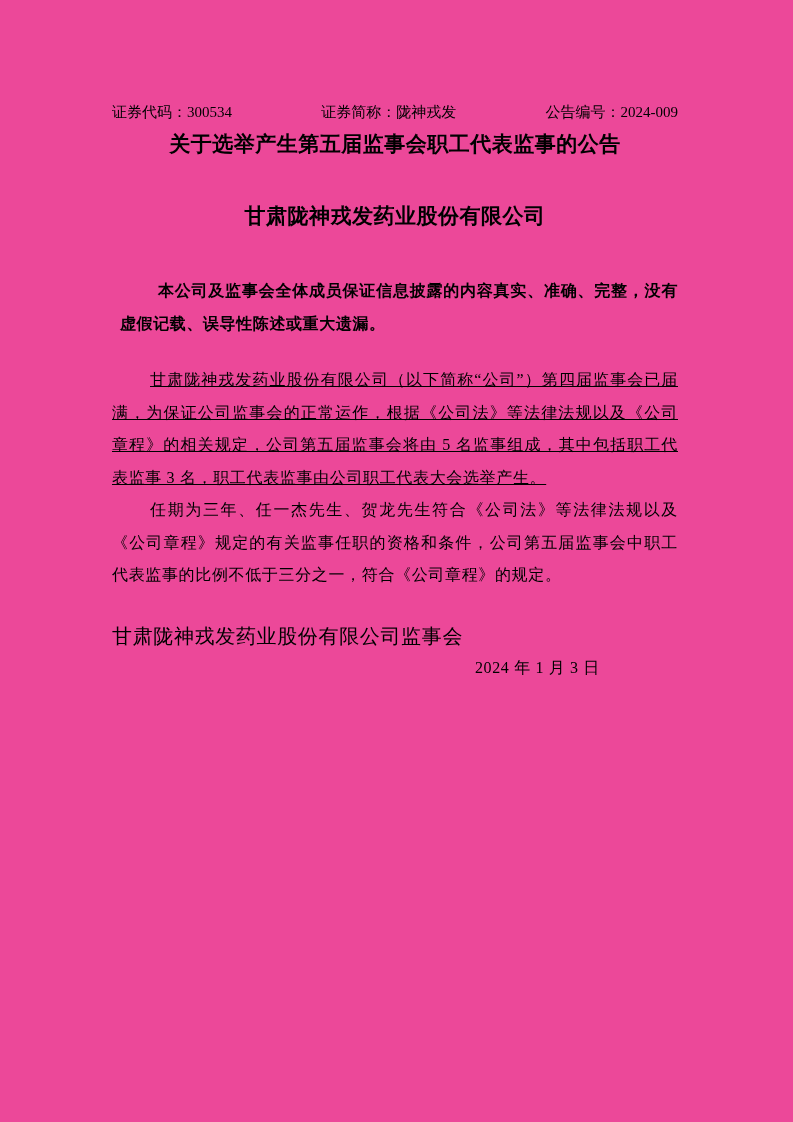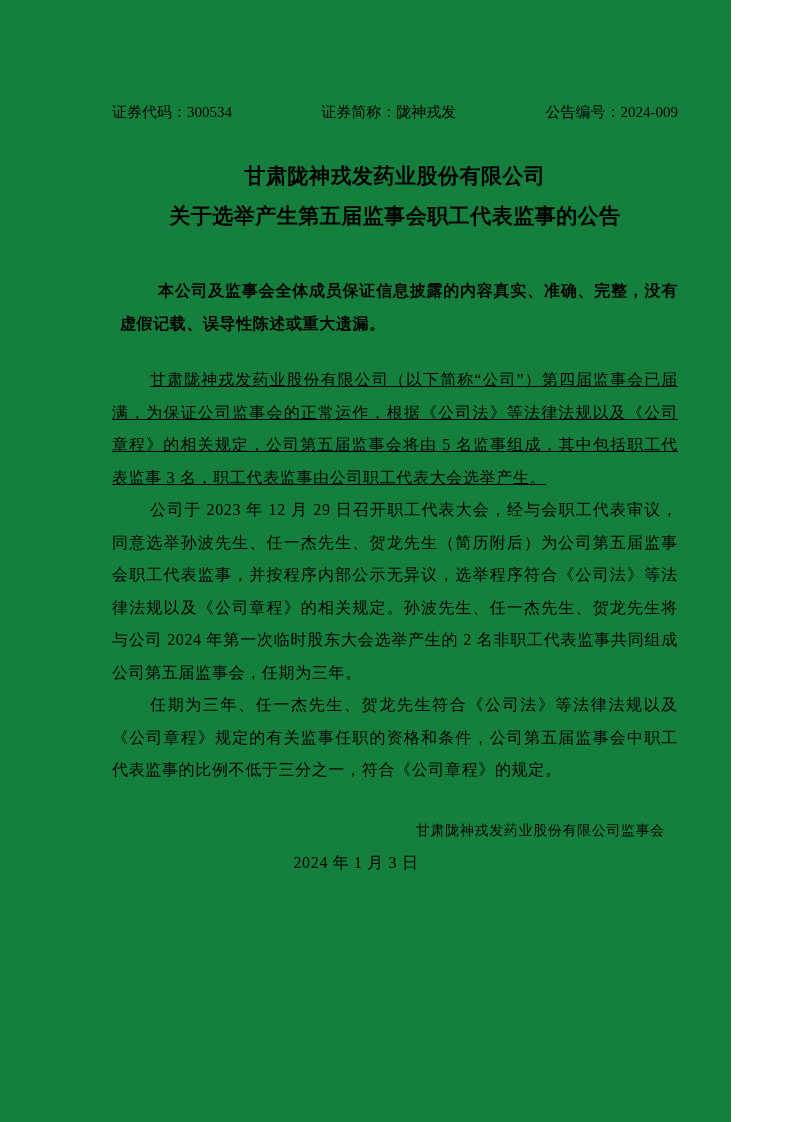--- a/index.html
+++ b/index.html
@@ -2,23 +2,23 @@
 <html><head>
 <meta charset="utf-8">
 <style>
   html, body {
     margin: 0;
     padding: 0;
     background: #ffffff;
   }
   .page {
     position: relative;
-    width: 731px;
+    width: 793px;
     height: 1122px;
-    background: #15803d;
+    background: #ec4899;
     color: #000000;
     overflow: hidden;
     font-family: "Liberation Serif", "DejaVu Serif", serif;
   }
   .content {
     position: absolute;
     left: 112px;
     top: 0;
     width: 566px;
   }
@@ -61,54 +61,53 @@
   .body-para.first { margin-top: 24px; text-decoration: underline; }
   .closing {
     margin: 17px 0 0 0;
     font-size: 16px;
     line-height: 32.5px;
     letter-spacing: 0.65px;
     text-indent: 38px;
   }
   .signature {
     margin-top: 28px;
-    font-size: 14px;
+    font-size: 20px;
     line-height: 32.5px;
     letter-spacing: 0.65px;
-    text-align: right;
+    text-align: left;
     padding-right: 13px;
   }
   .signature-date {
     margin: 0;
     font-size: 16px;
     line-height: 32.5px;
     letter-spacing: 0.65px;
-    text-align: center;
+    text-align: right;
     padding-right: 78px;
   }
 </style>
 </head>
 <body>
 
 <div class="page">
   <div class="content">
 
     <div class="header-row">
       <span>证券代码：300534</span>
       <span>证券简称：陇神戎发</span>
       <span>公告编号：2024-009</span>
     </div>
 
+    <div class="title-line second">关于选举产生第五届监事会职工代表监事的公告</div>
     <div class="title-line first">甘肃陇神戎发药业股份有限公司</div>
-    <div class="title-line second">关于选举产生第五届监事会职工代表监事的公告</div>
 
     <p class="disclaimer">本公司及监事会全体成员保证信息披露的内容真实、准确、完整，没有虚假记载、误导性陈述或重大遗漏。</p>
 
     <p class="body-para first">甘肃陇神戎发药业股份有限公司（以下简称“公司”）第四届监事会已届满，为保证公司监事会的正常运作，根据《公司法》等法律法规以及《公司章程》的相关规定，公司第五届监事会将由 5 名监事组成，其中包括职工代表监事 3 名，职工代表监事由公司职工代表大会选举产生。</p>
-    <p class="body-para">公司于 2023 年 12 月 29 日召开职工代表大会，经与会职工代表审议，同意选举孙波先生、任一杰先生、贺龙先生（简历附后）为公司第五届监事会职工代表监事，并按程序内部公示无异议，选举程序符合《公司法》等法律法规以及《公司章程》的相关规定。孙波先生、任一杰先生、贺龙先生将与公司 2024 年第一次临时股东大会选举产生的 2 名非职工代表监事共同组成公司第五届监事会，任期为三年。</p>
     <p class="body-para">任期为三年、任一杰先生、贺龙先生符合《公司法》等法律法规以及《公司章程》规定的有关监事任职的资格和条件，公司第五届监事会中职工代表监事的比例不低于三分之一，符合《公司章程》的规定。</p>
 
 
     <div class="signature">甘肃陇神戎发药业股份有限公司监事会</div>
     <div class="signature-date">2024 年 1 月 3 日</div>
 
   </div>
 </div>
 
 </body></html>

